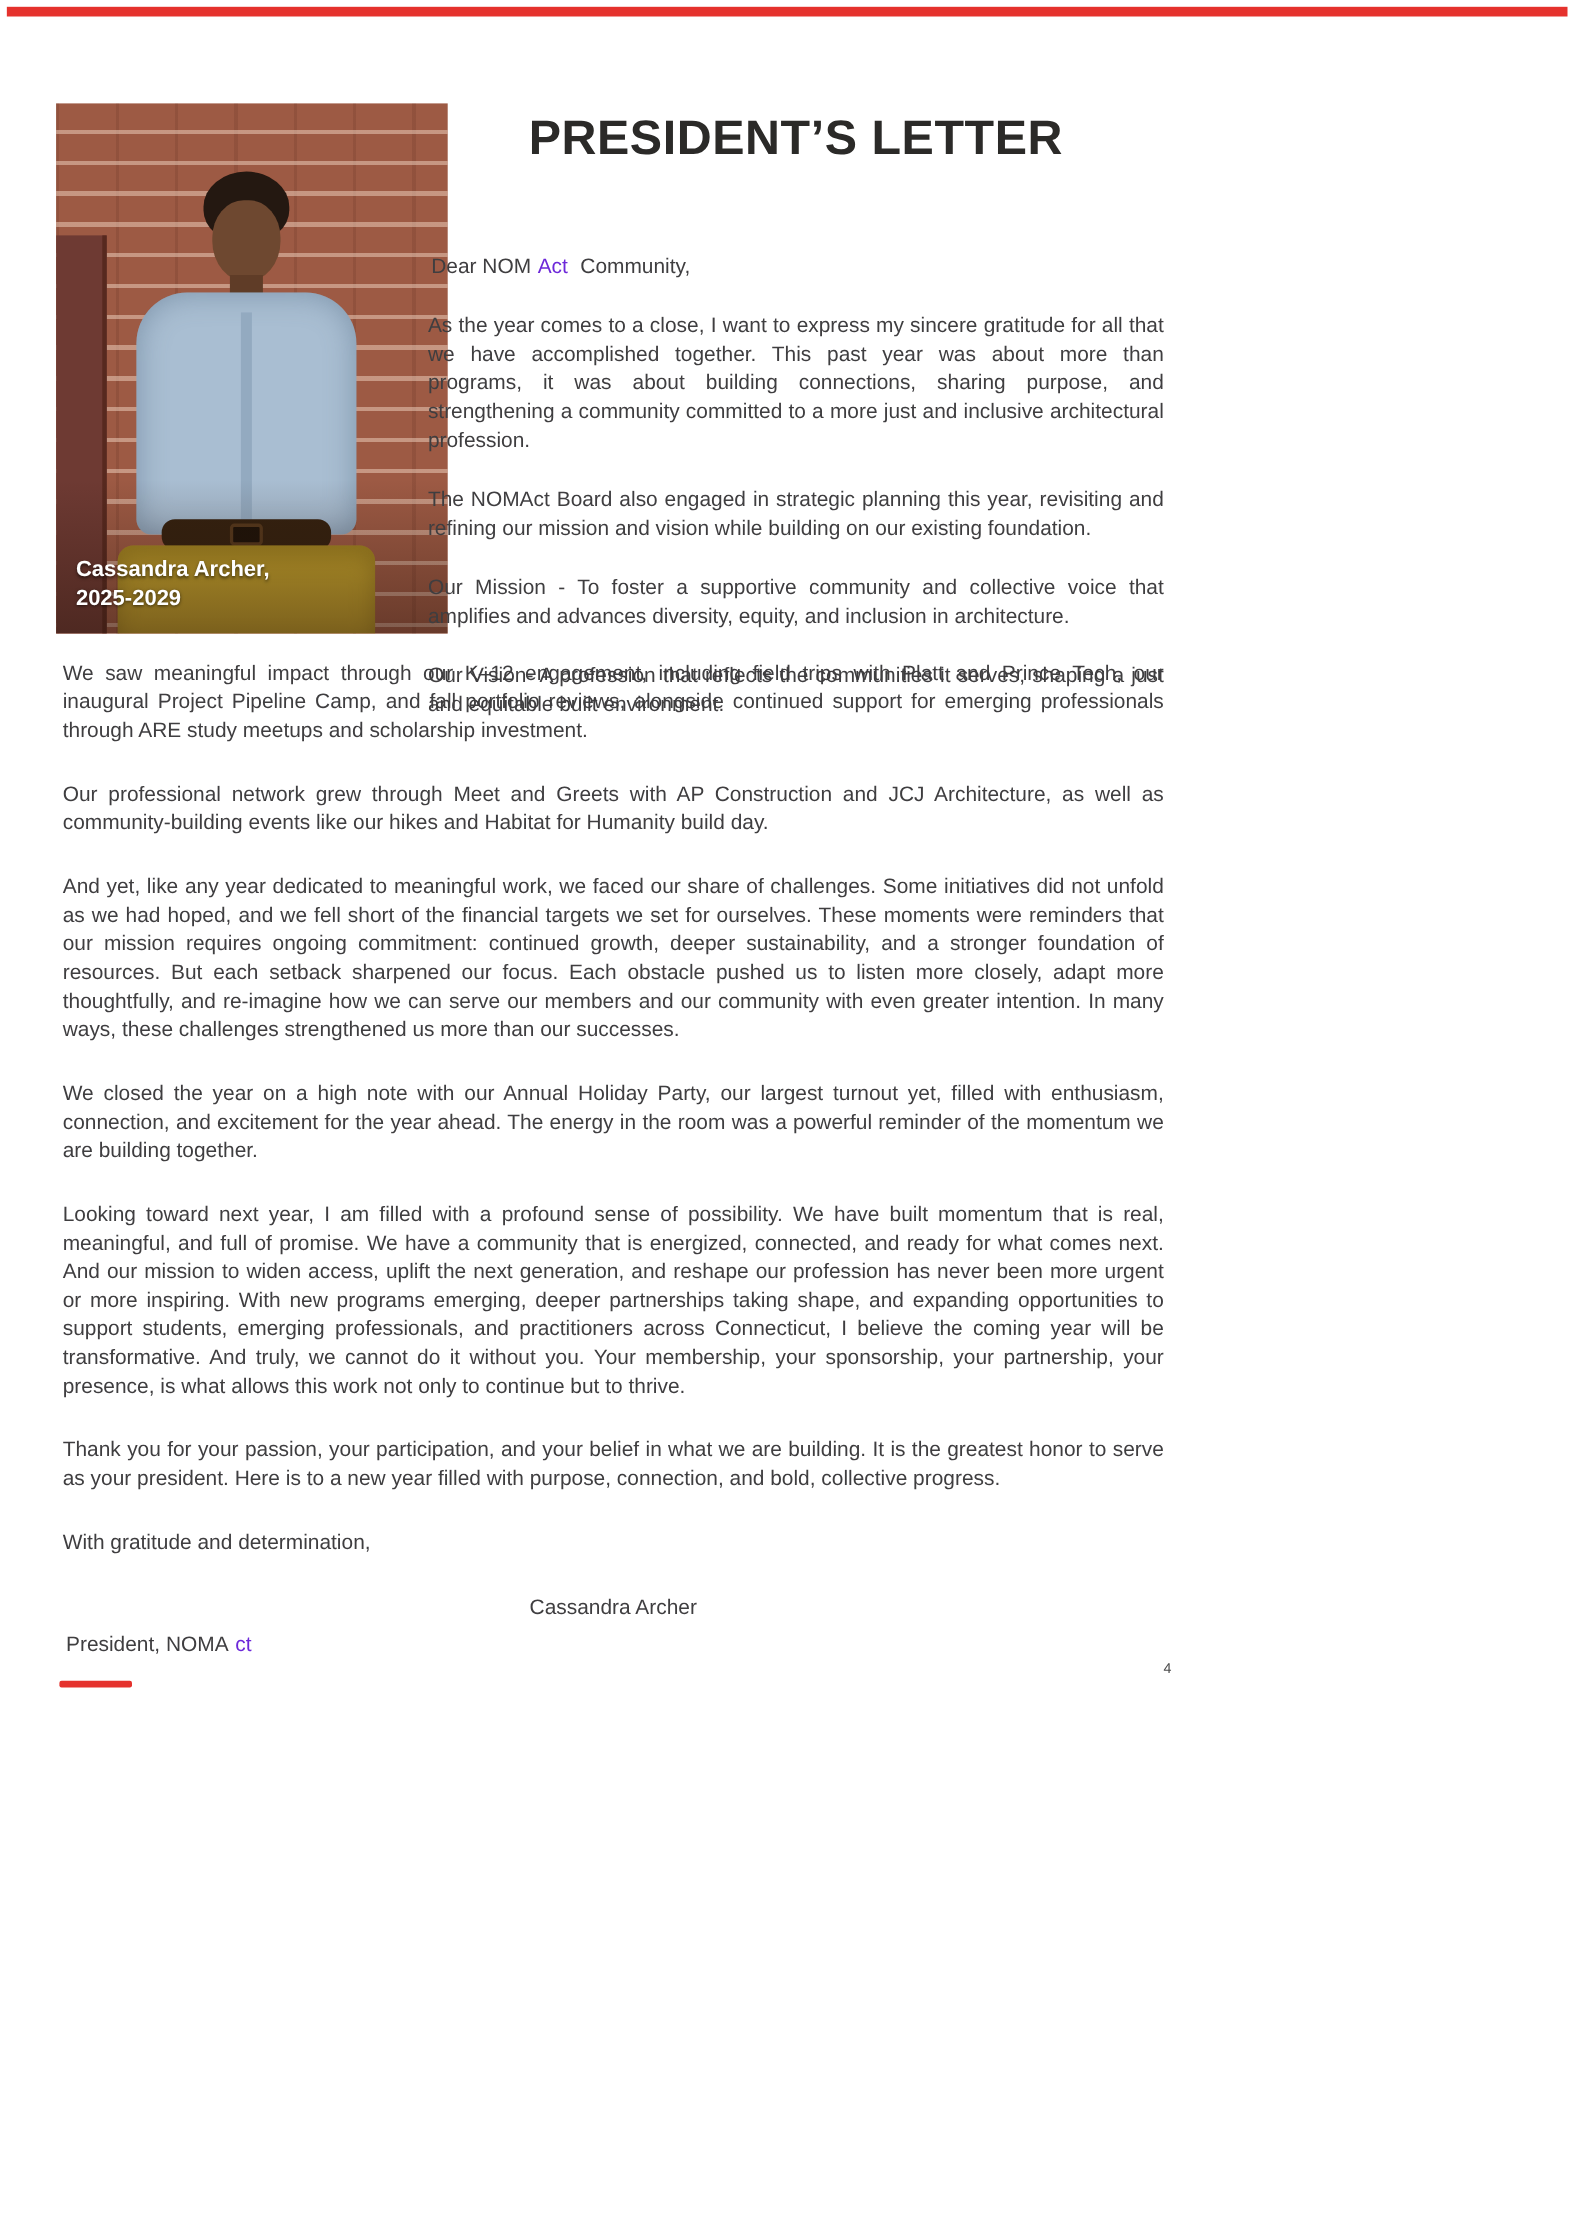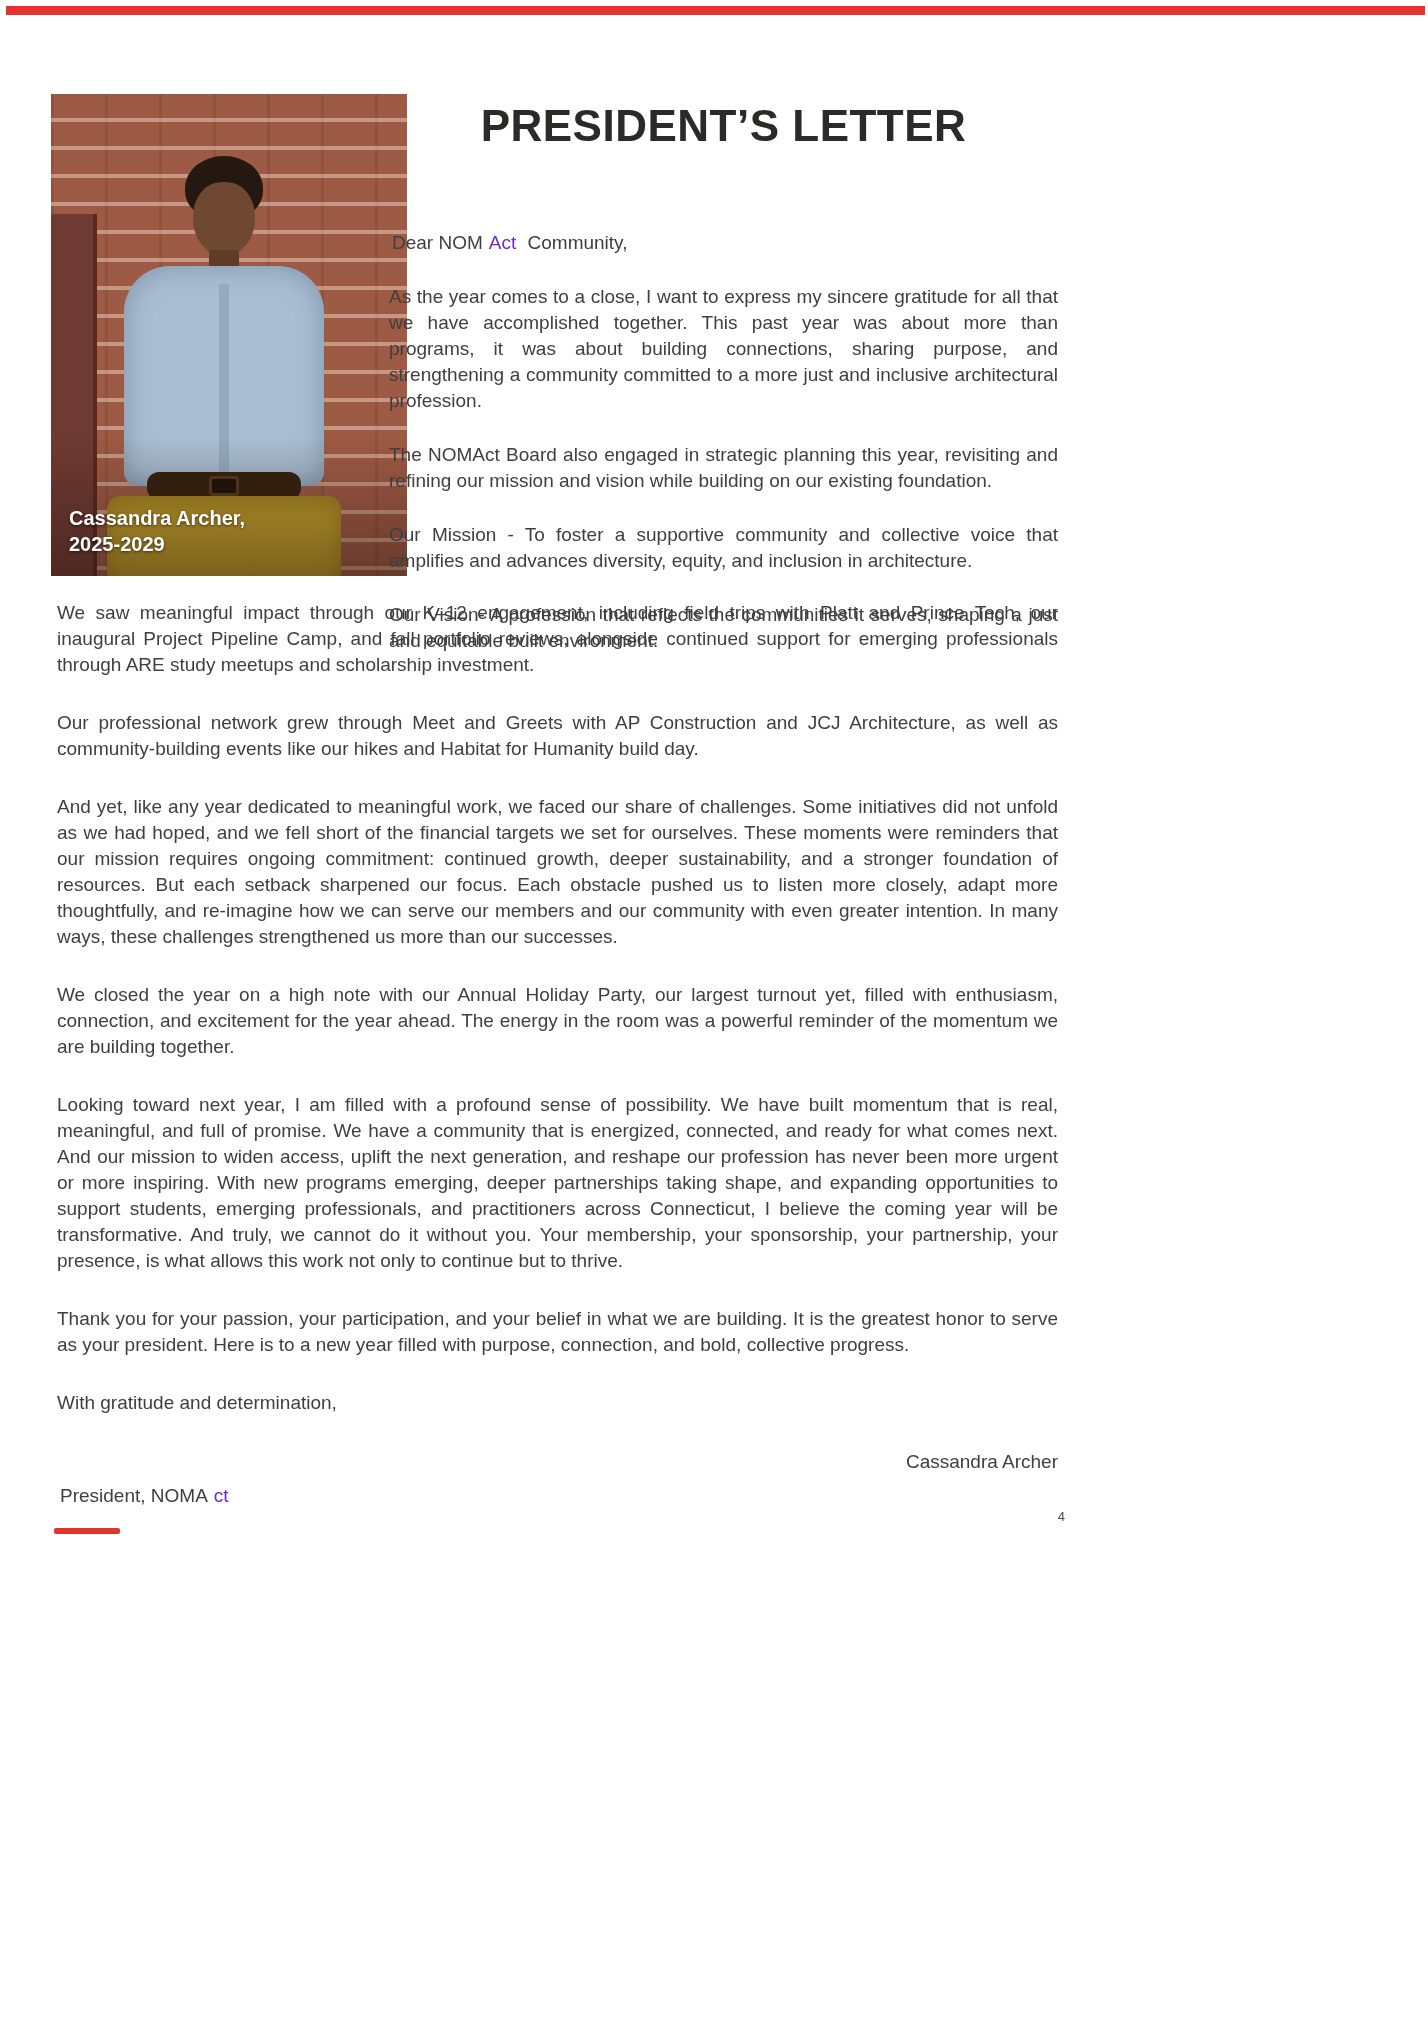--- a/index.html
+++ b/index.html
@@ -147,21 +147,21 @@
     position: absolute;
     left: 45px;
     top: 588px;
     width: 1013px;
     font-size: 19px;
     line-height: 26px;
     color: #3f3e40;
   }
   .body-block p { margin-bottom: 26px; text-align: justify; }
   .body-block p.closing { text-align: left; margin-bottom: 27px; }
-  .body-block p.sig-name { text-align: right; margin-bottom: 2px; }
+  .body-block p.sig-name { text-align: center; margin-bottom: 2px; }
   .body-block p.sig-title { text-align: left; margin-bottom: 12px; }
 
   .accent { color: #6d28d9; }
 
   .sig-underline {
     margin-top: 16px;
     width: 66px;
     height: 4px;
     background: #e5322d;
     border-radius: 2px;

